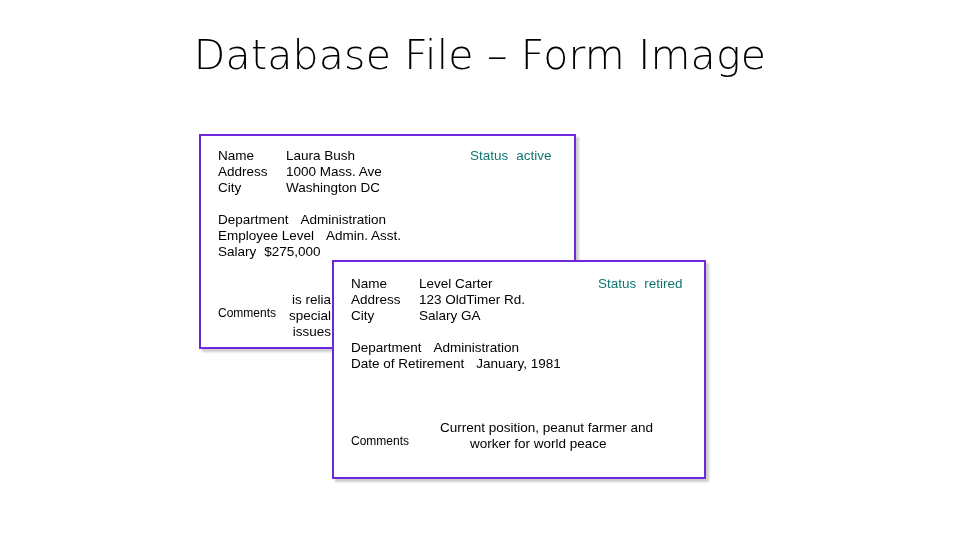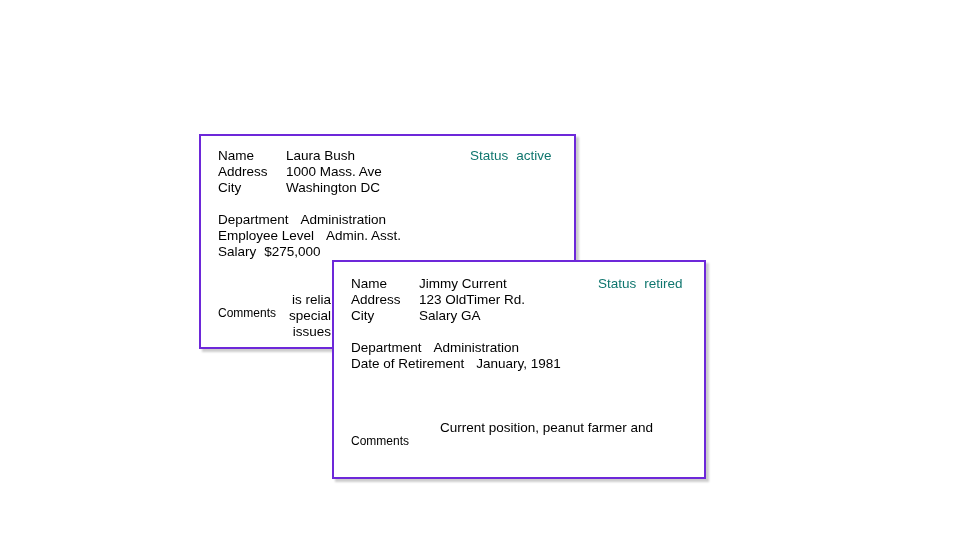--- a/index.html
+++ b/index.html
@@ -147,20 +147,21 @@
   #card2-comments-wrap  { position: absolute; left: 58px; top: 158px; margin-left: 48px; }
 
   .sp-2 { display: inline-block; width: 12px; }
   .sp-1 { display: inline-block; width: 8px; }
 </style>
 </head>
 <body>
 
 <div id="slide">
 
+  <div id="slide-title">Database File – Form Image</div>
 
   <div class="form-card" id="form-card-1">
     <div class="card-inner">
 
       <div class="field-block ident-block" id="card1-ident">
         <div class="field-row">
           <span class="field-label">Name</span>
           <span class="field-value">Laura Bush</span>
         </div>
         <div class="field-row">
@@ -198,21 +199,21 @@
 
     </div>
   </div>
 
   <div class="form-card" id="form-card-2">
     <div class="card-inner">
 
       <div class="field-block ident-block" id="card2-ident">
         <div class="field-row">
           <span class="field-label">Name</span>
-          <span class="field-value">Jimmy Current</span>
+          <span class="field-value">Level Carter</span>
         </div>
         <div class="field-row">
           <span class="field-label">Address</span>
           <span class="field-value">123 OldTimer Rd.</span>
         </div>
         <div class="field-row">
           <span class="field-label">City</span>
           <span class="field-value">Salary GA</span>
         </div>
       </div>
@@ -226,18 +227,19 @@
           <span class="field-label">Department</span><span class="sp-2"></span><span class="field-value">Administration</span>
         </div>
         <div class="field-row inline">
           <span class="field-label">Date of Retirement</span><span class="sp-2"></span><span class="field-value">January, 1981</span>
         </div>
       </div>
 
       <div class="comments-label" id="card2-comments-label">Comments</div>
       <div class="comments-wrap-line" id="card2-comments-wrap">
         <div>Current position, peanut farmer and</div>
+        <div style="padding-left:30px">worker for world peace</div>
       </div>
 
     </div>
   </div>
 
 </div>
 
 </body></html>

